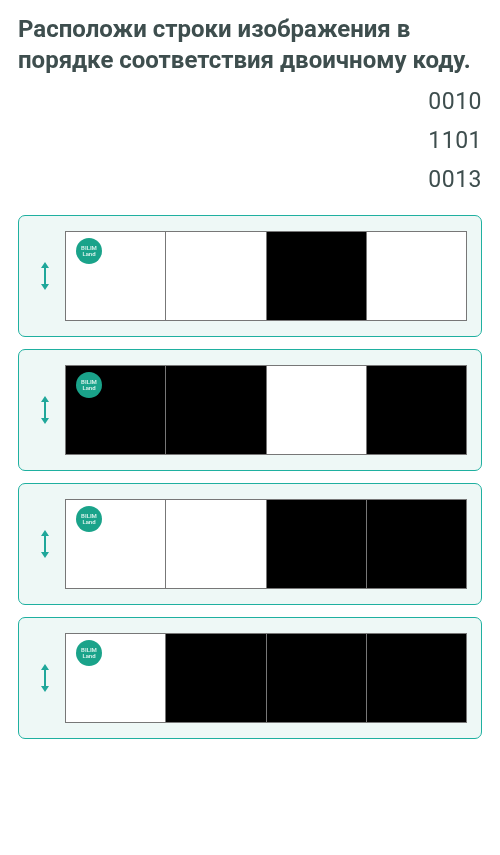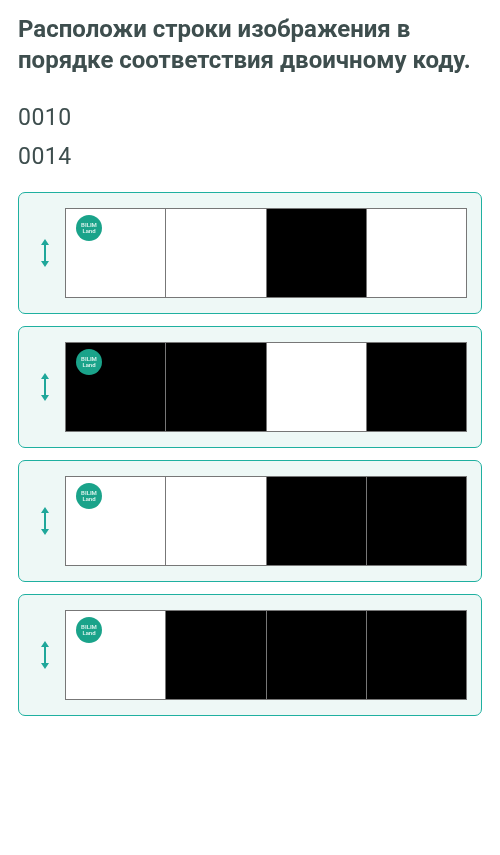--- a/index.html
+++ b/index.html
@@ -8,23 +8,23 @@
     font-family: -apple-system, BlinkMacSystemFont, "Segoe UI", Roboto, sans-serif;
     background: #ffffff;
     padding: 14px 18px;
     color: #3a4a4a;
   }
   .title {
     font-size: 24px;
     font-weight: 700;
     line-height: 1.3;
     color: #3e4e4e;
-    margin-bottom: 28px;
+    margin-bottom: 12px;
   }
-  .codes { margin-bottom: 22px; }
+  .codes { margin-bottom: 22px; text-align: right; }
   .code-line {
     font-size: 23px;
     color: #3e4e4e;
     margin-bottom: 12px;
     font-weight: 400;
     letter-spacing: 0.5px;
   }
   .cards { display: flex; flex-direction: column; gap: 12px; }
   .card {
     border: 1px solid #1fb0a0;
@@ -79,21 +79,22 @@
     font-weight: 600;
   }
 </style>
 </head>
 <body>
 
 <div class="title">Расположи строки изображения в порядке соответствия двоичному коду.</div>
 
 <div class="codes">
   <div class="code-line">0010</div>
-  <div class="code-line">0014</div>
+  <div class="code-line">1101</div>
+  <div class="code-line">0013</div>
 </div>
 
 <div class="cards">
 
   <div class="card">
     <div class="drag-handle">
       <svg viewBox="0 0 14 28">
           <path d="M7 0 L11 6 L8 6 L8 22 L11 22 L7 28 L3 22 L6 22 L6 6 L3 6 Z" fill="currentColor"></path>
         </svg>
     </div>

